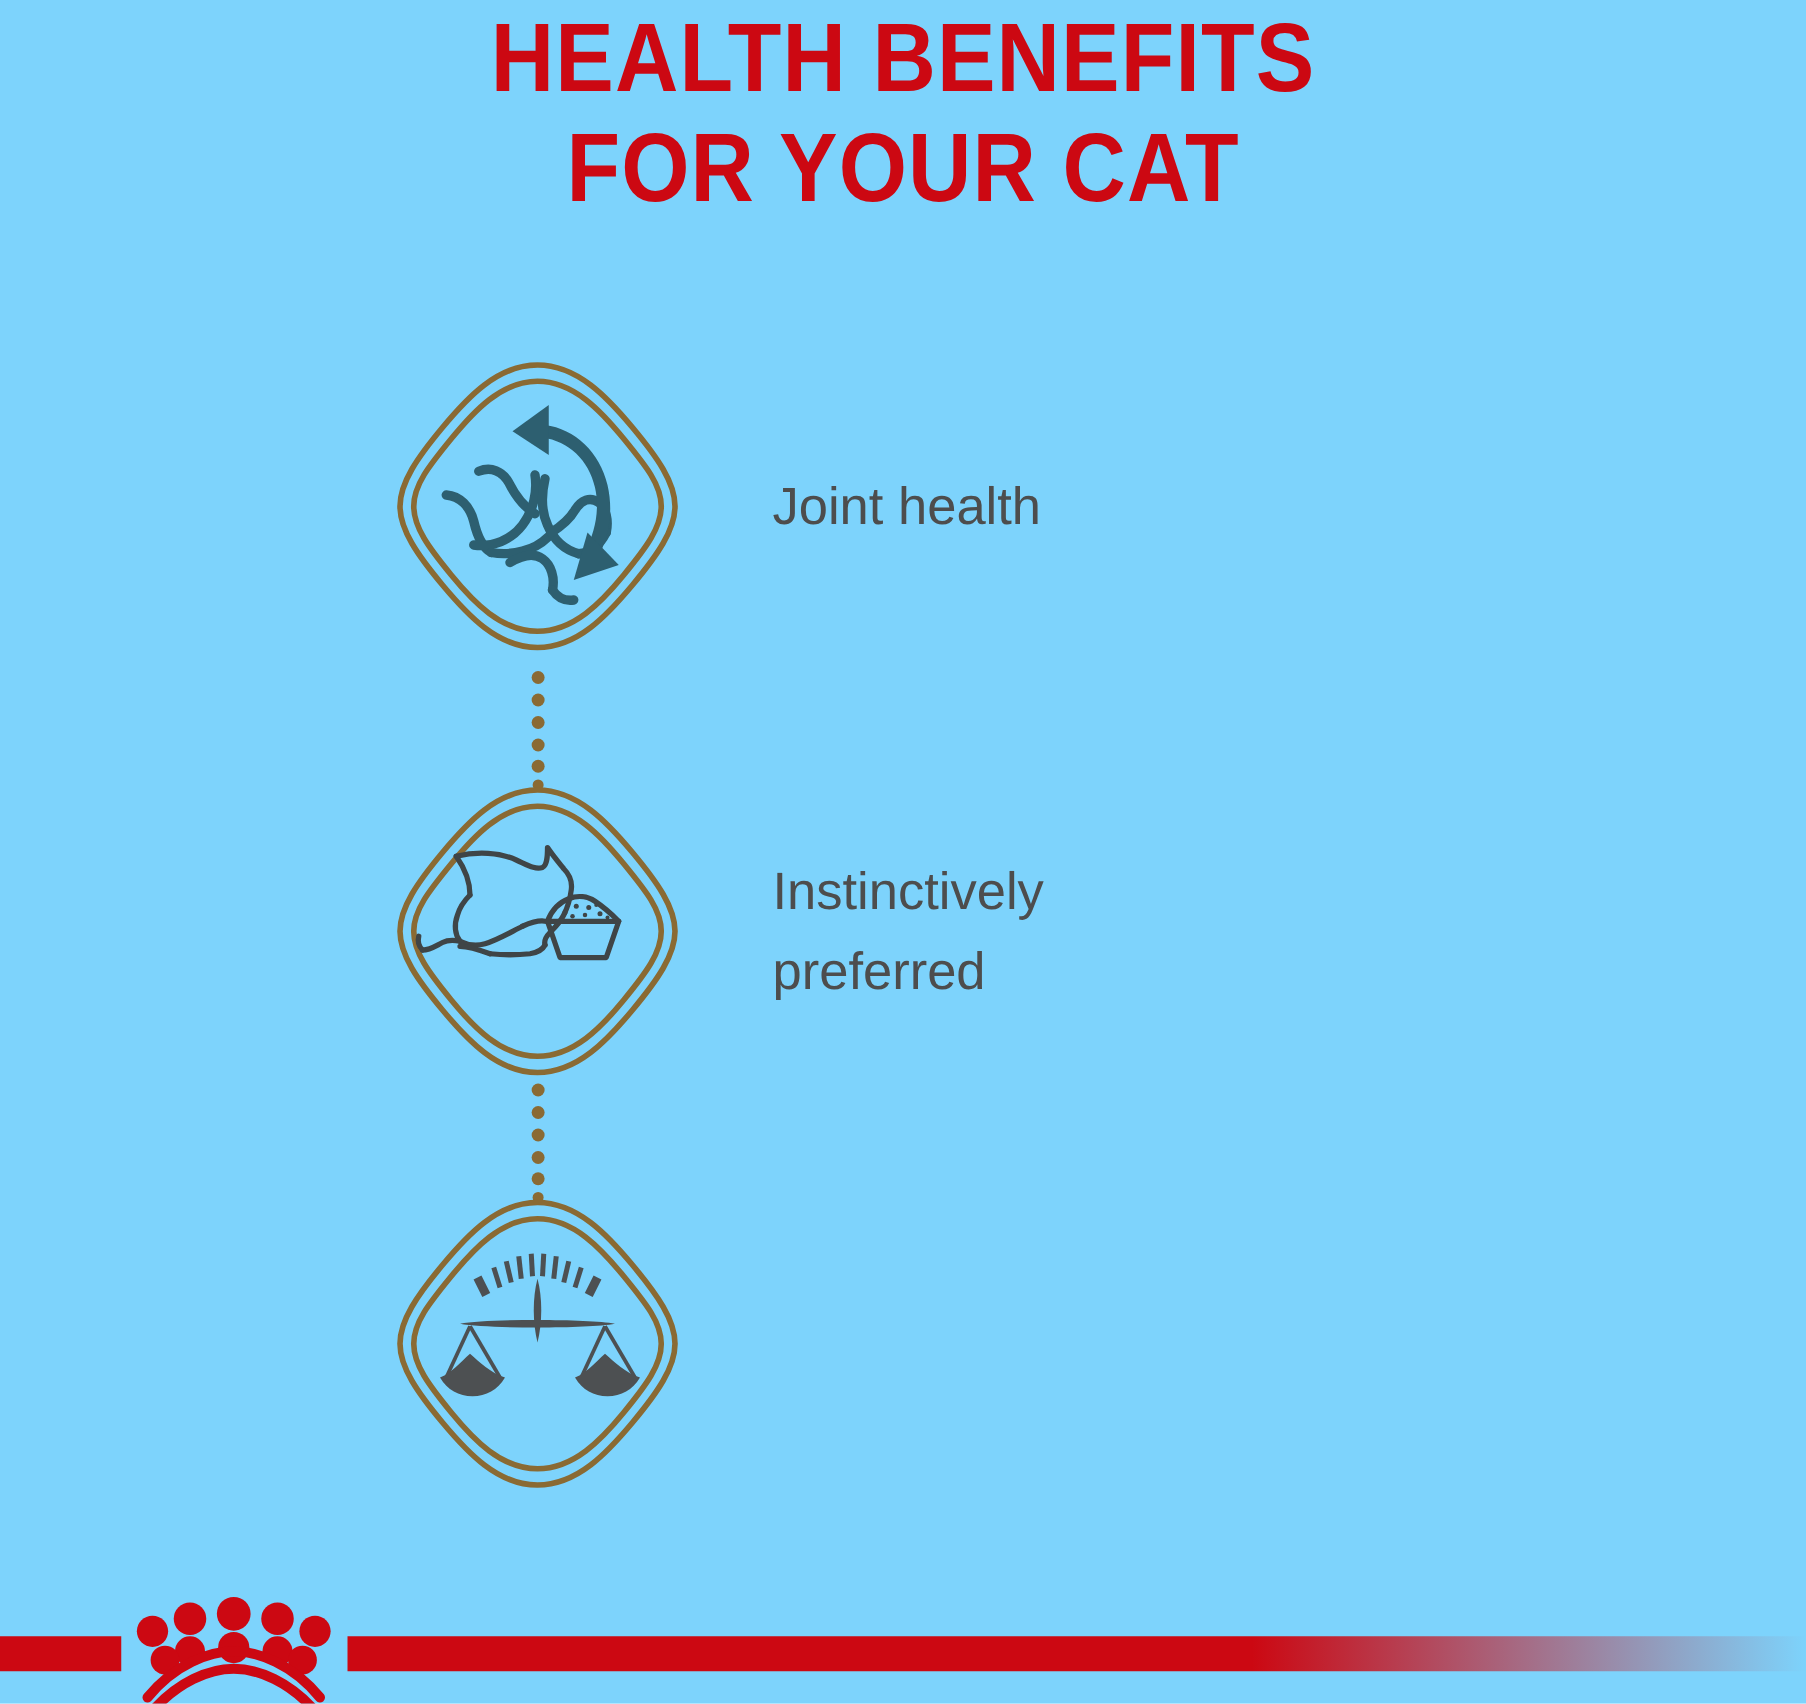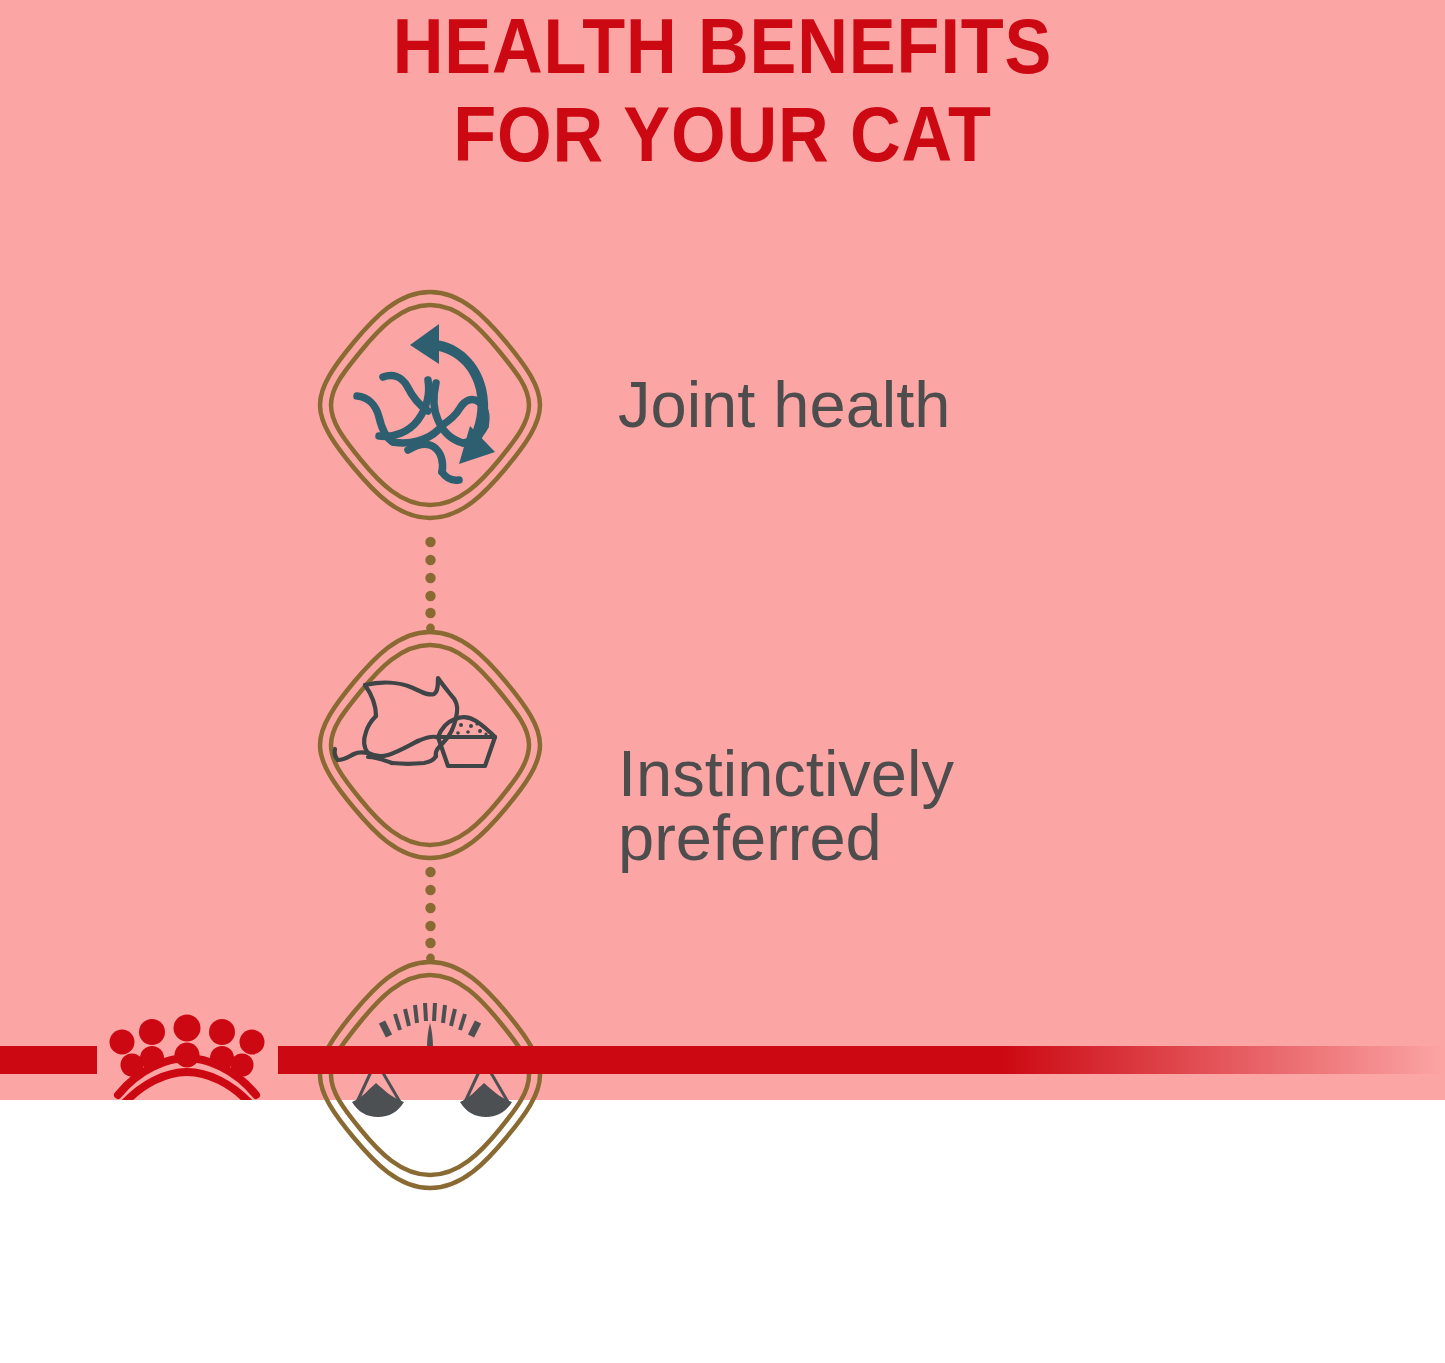--- a/index.html
+++ b/index.html
@@ -4,22 +4,22 @@
 <style>
   * { margin:0; padding:0; box-sizing:border-box; }
   html, body {
     width:1445px; height:1363px;
     background:#ffffff;
     font-family:"Liberation Sans", sans-serif;
     overflow:hidden;
   }
   #page {
     position:relative;
-    width:1445px; height:1100px;
-    background:#fca5a5;
+    width:1445px; height:1363px;
+    background:#7dd3fc;
   }
 
   
   #title-block {
     position:absolute;
     left:0; top:2px;
     width:1445px;
     text-align:center;
   }
   .title-line {
@@ -38,36 +38,36 @@
   .benefit-row {
     position:absolute;
     left:0;
     width:1445px;
     height:250px;
     display:flex;
     flex-direction:row;
     align-items:center;
   }
   #row-0 { top:280px; }
-  #row-1 { top:620px;align-items:flex-end; }
+  #row-1 { top:620px; }
   #row-2 { top:950px; }
 
   .icon-slot {
     position:relative;
     width:240px;
     height:250px;
     margin-left:310px;
     flex:0 0 240px;
   }
   .icon-slot svg { display:block; width:240px; height:250px; }
 
   .benefit-label {
     margin-left:68px;
     color:#4d4d4d;
-    font-size:65px;
+    font-size:42px;
     line-height:64px;
     font-weight:400;
     letter-spacing:0px;
     white-space:pre-line;
     max-width:800px;
   }
 
   
   .connector {
     position:absolute;

